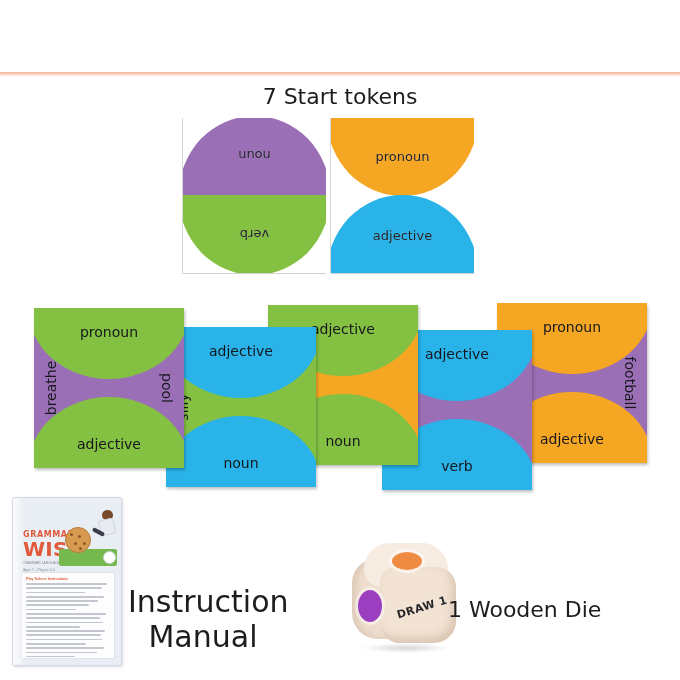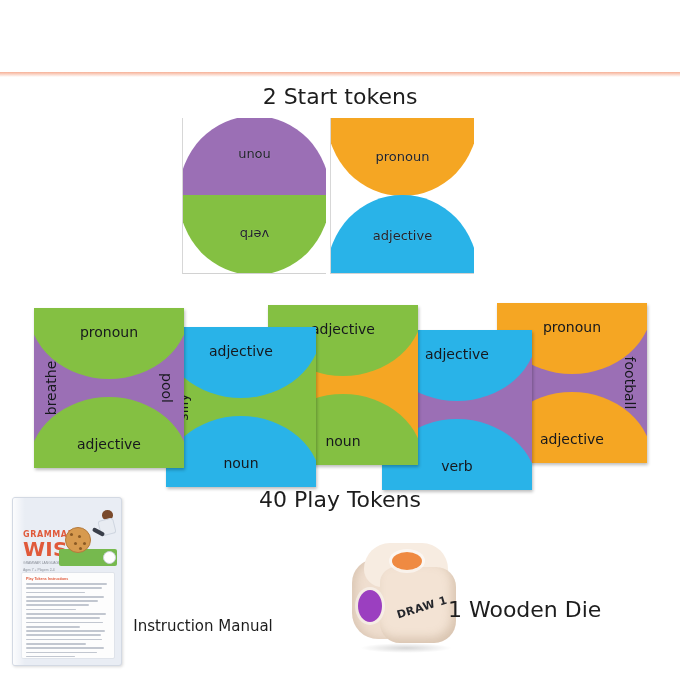--- a/index.html
+++ b/index.html
@@ -29,21 +29,21 @@
   }
 
   
   .caption {
     position: absolute; text-align: center;
     color: #1d1d1d; font-size: 22px;
     font-family: "DejaVu Sans", sans-serif;
   }
   #cap-start   { left: 0; top: 84px;  width: 680px; }
   #cap-play    { left: 0; top: 487px; width: 680px; }
-  #cap-manual  { left: 128px; top: 618px; width: 150px; line-height: 1.16; font-size: 15px; }
+  #cap-manual  { left: 128px; top: 585px; width: 150px; line-height: 1.16; font-size: 30px; }
   #cap-die     { left: 448px; top: 597px; width: 220px; font-size: 22px; text-align: left; }
 
   
   .start-card {
     position: absolute; width: 143px; height: 155px;
     background: #ffffff;
     border-left: 1px solid #d7d7d7;
     border-bottom: 1px solid #d2d2d2;
     overflow: hidden;
   }
@@ -214,21 +214,21 @@
     background: radial-gradient(ellipse at center, rgba(0,0,0,.16), rgba(0,0,0,0) 70%);
   }
 </style>
 </head>
 <body>
 
 <div id="page">
 
   <div class="header-shadow"></div>
 
-  <div class="caption" id="cap-start">2 Start tokens</div>
+  <div class="caption" id="cap-start">7 Start tokens</div>
 
   <div class="start-card" id="start-card-1">
     <div class="dome dome-down flip" style="background:#9b6fb5">
       <span>noun</span>
     </div>
     <div class="dome dome-up flip" style="background:#84c042">
       <span>verb</span>
     </div>
   </div>
 
@@ -290,21 +290,20 @@
     <div class="lbl lbl-top">pronoun</div>
     <div class="lbl lbl-bottom">adjective</div>
     <div class="lbl-side-wrap side-left">
       <span class="side-text">mine</span>
     </div>
     <div class="lbl-side-wrap side-right">
       <span class="side-text">football</span>
     </div>
   </div>
 
-  <div class="caption" id="cap-play">40 Play Tokens</div>
 
   <div id="manual">
     <div class="manual-inner">
       <div class="manual-hero">
         <div class="manual-brand">
           <div class="m1">GRAMMAR</div>
           <div class="m2">WISE</div>
           <div class="m3">GRAMMAR LANGUAGE</div>
           <div class="m3">Ages 7 +   Players 2-4</div>
         </div>

